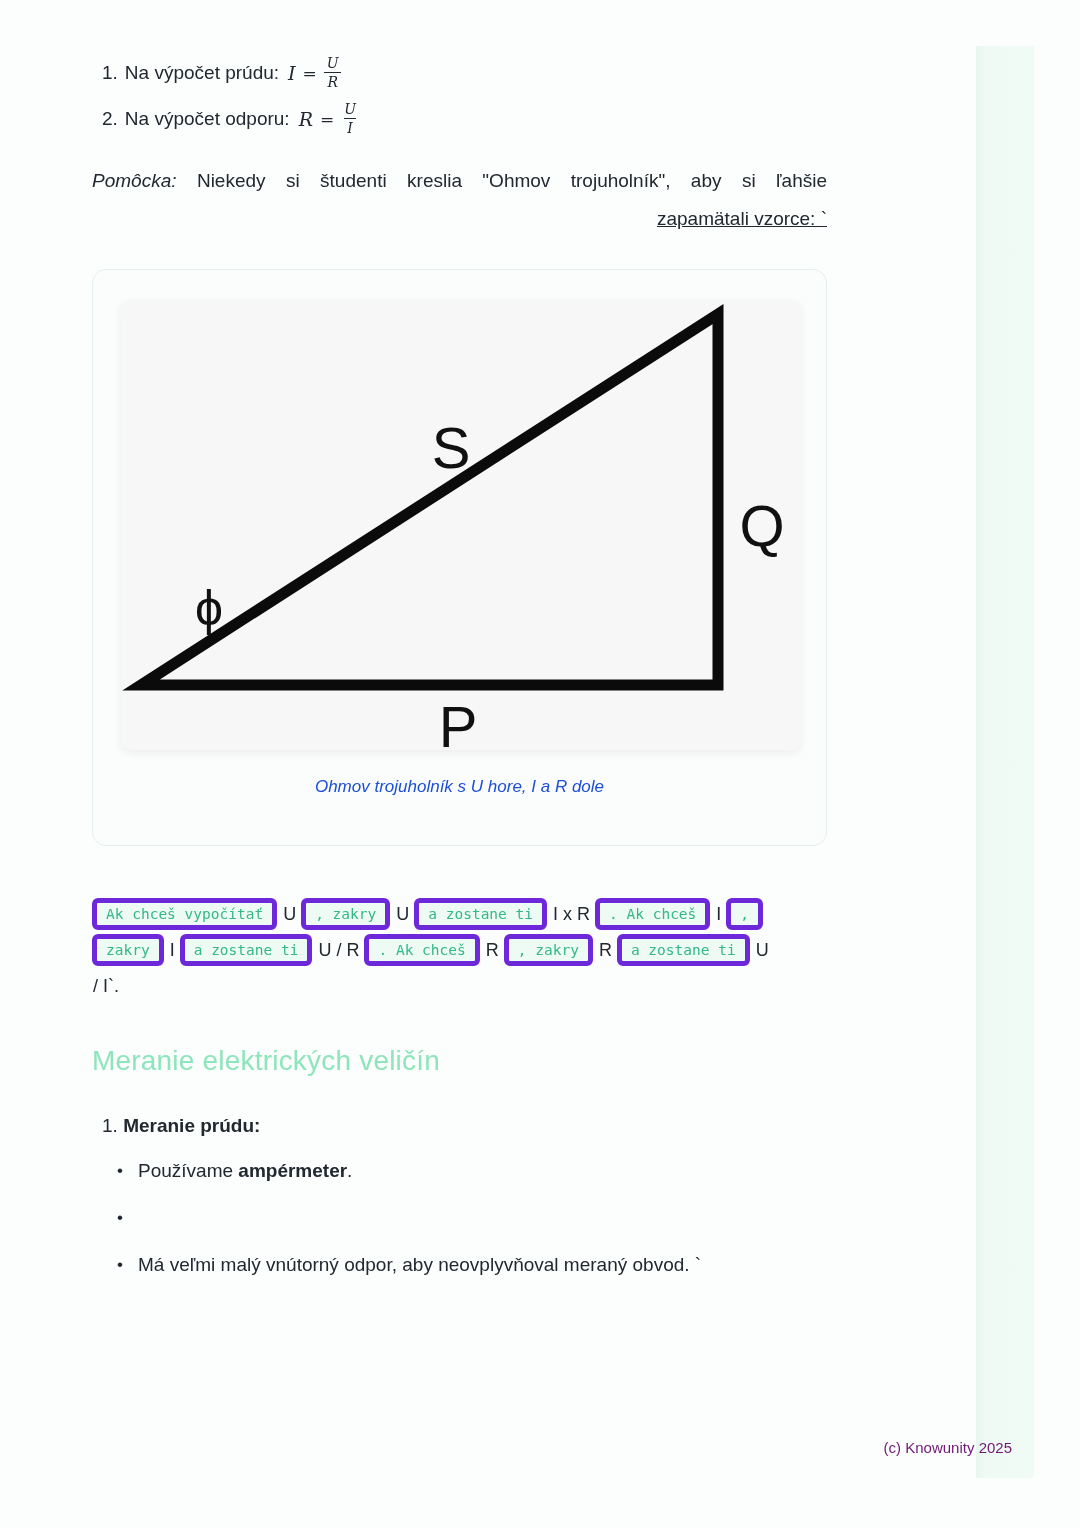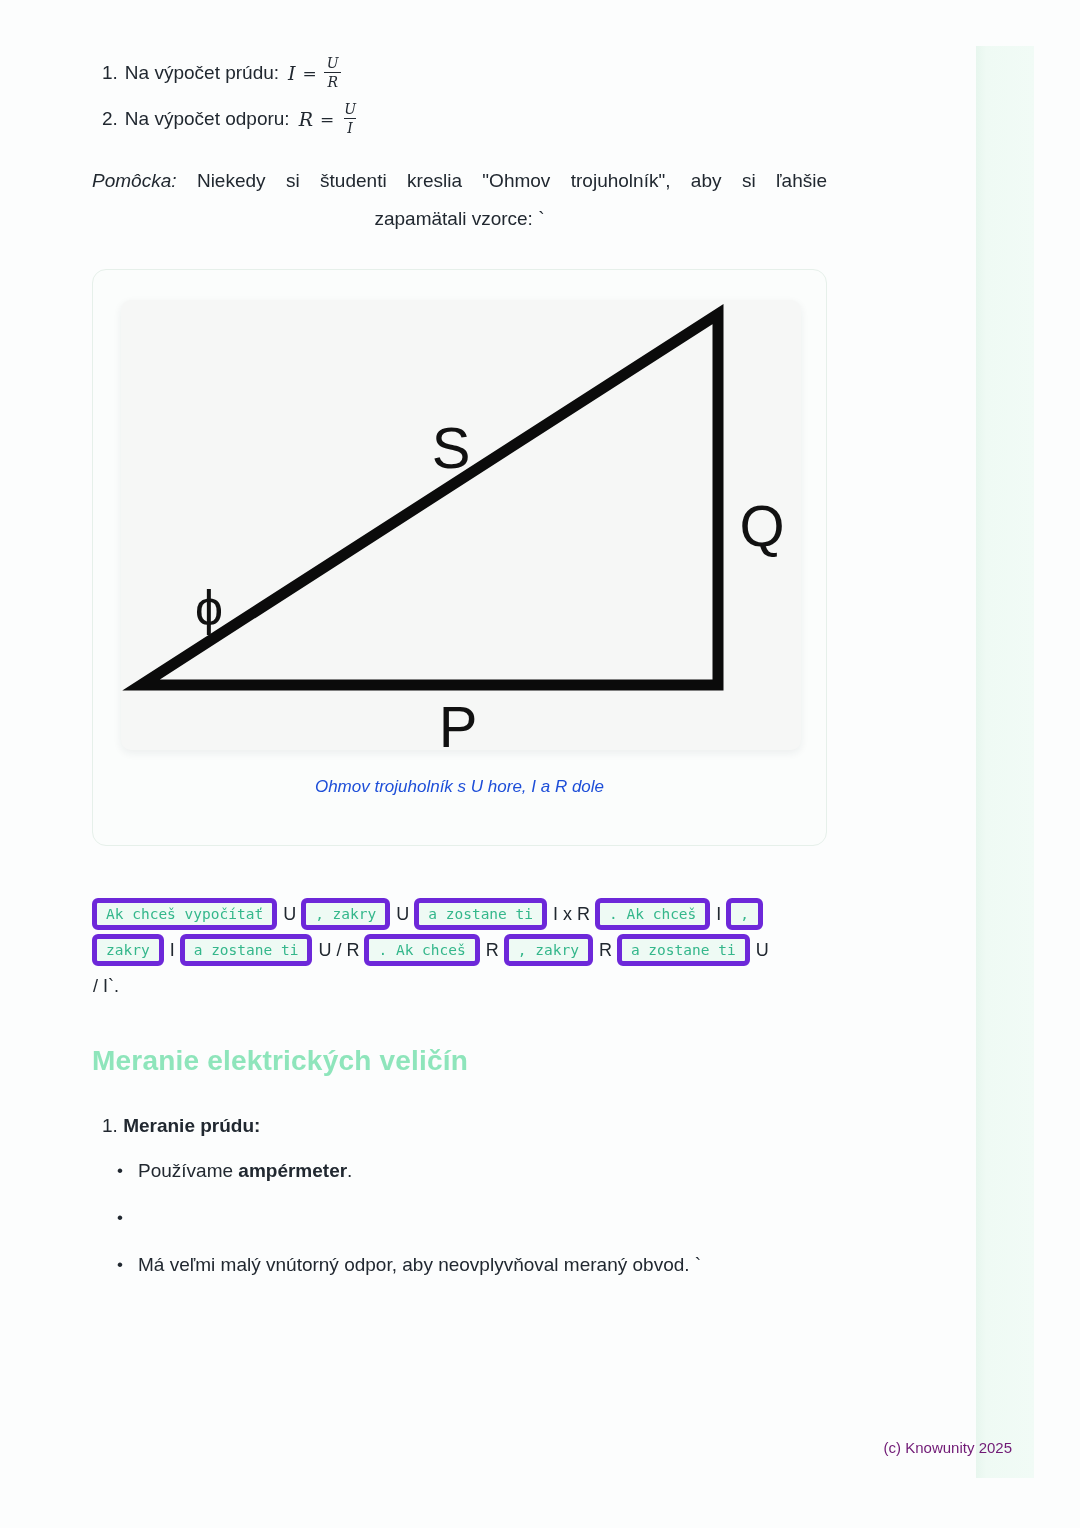--- a/index.html
+++ b/index.html
@@ -33,21 +33,21 @@
   .formula-row .f-number { margin-right: 7px; }
   .formula-row .f-prefix { margin-right: 9px; }
   .math { font-family: "DejaVu Serif", serif; font-style: italic; font-size: 19px; display: inline-flex; align-items: center; }
   .math .eq { font-style: normal; margin: 0 7px; font-size: 17px; }
   .frac { display: inline-flex; flex-direction: column; align-items: center; vertical-align: middle; line-height: 1; }
   .frac .fnum { font-size: 14px; padding: 0 3px 2px 3px; }
   .frac .fden { font-size: 14px; border-top: 1px solid #212830; padding: 2px 3px 0 3px; }
   
   .pomocka { margin-top: 27px; font-size: 19px; line-height: 38px; }
   .pomocka .jline { text-align: justify; text-align-last: justify; }
-  .pomocka .nline { text-align: center; }
+  .pomocka .nline { text-align: right; text-decoration: underline; }
   .pomocka .label { font-style: italic; }
   
   .figure-card {
     margin-top: 31px;
     width: 735px; height: 577px;
     background: #fbfdfc;
     border: 1px solid #e6f0ea;
     border-radius: 14px;
     position: relative;
   }
@@ -85,21 +85,21 @@
   .code-line .plain {
     font-size: 18px;
     color: #212830;
     margin: 0 5px 0 1px;
     white-space: pre;
   }
   
   .section-heading {
     margin-top: 45px;
     font-size: 28px;
-    font-weight: 700;
+    font-weight: 400;
     color: #8ee5bb;
     letter-spacing: 0.2px;
   }
   .section-intro { margin-top: 31px; font-size: 19px; line-height: 30px; }
   
   .measure-list { margin-top: 35px; padding-left: 10px; }
   .measure-title { font-size: 19px; line-height: 28px; }
   .measure-title .bold { font-weight: 700; }
   .bullets { list-style: none; margin-top: 9px; }
   .bullets li {

